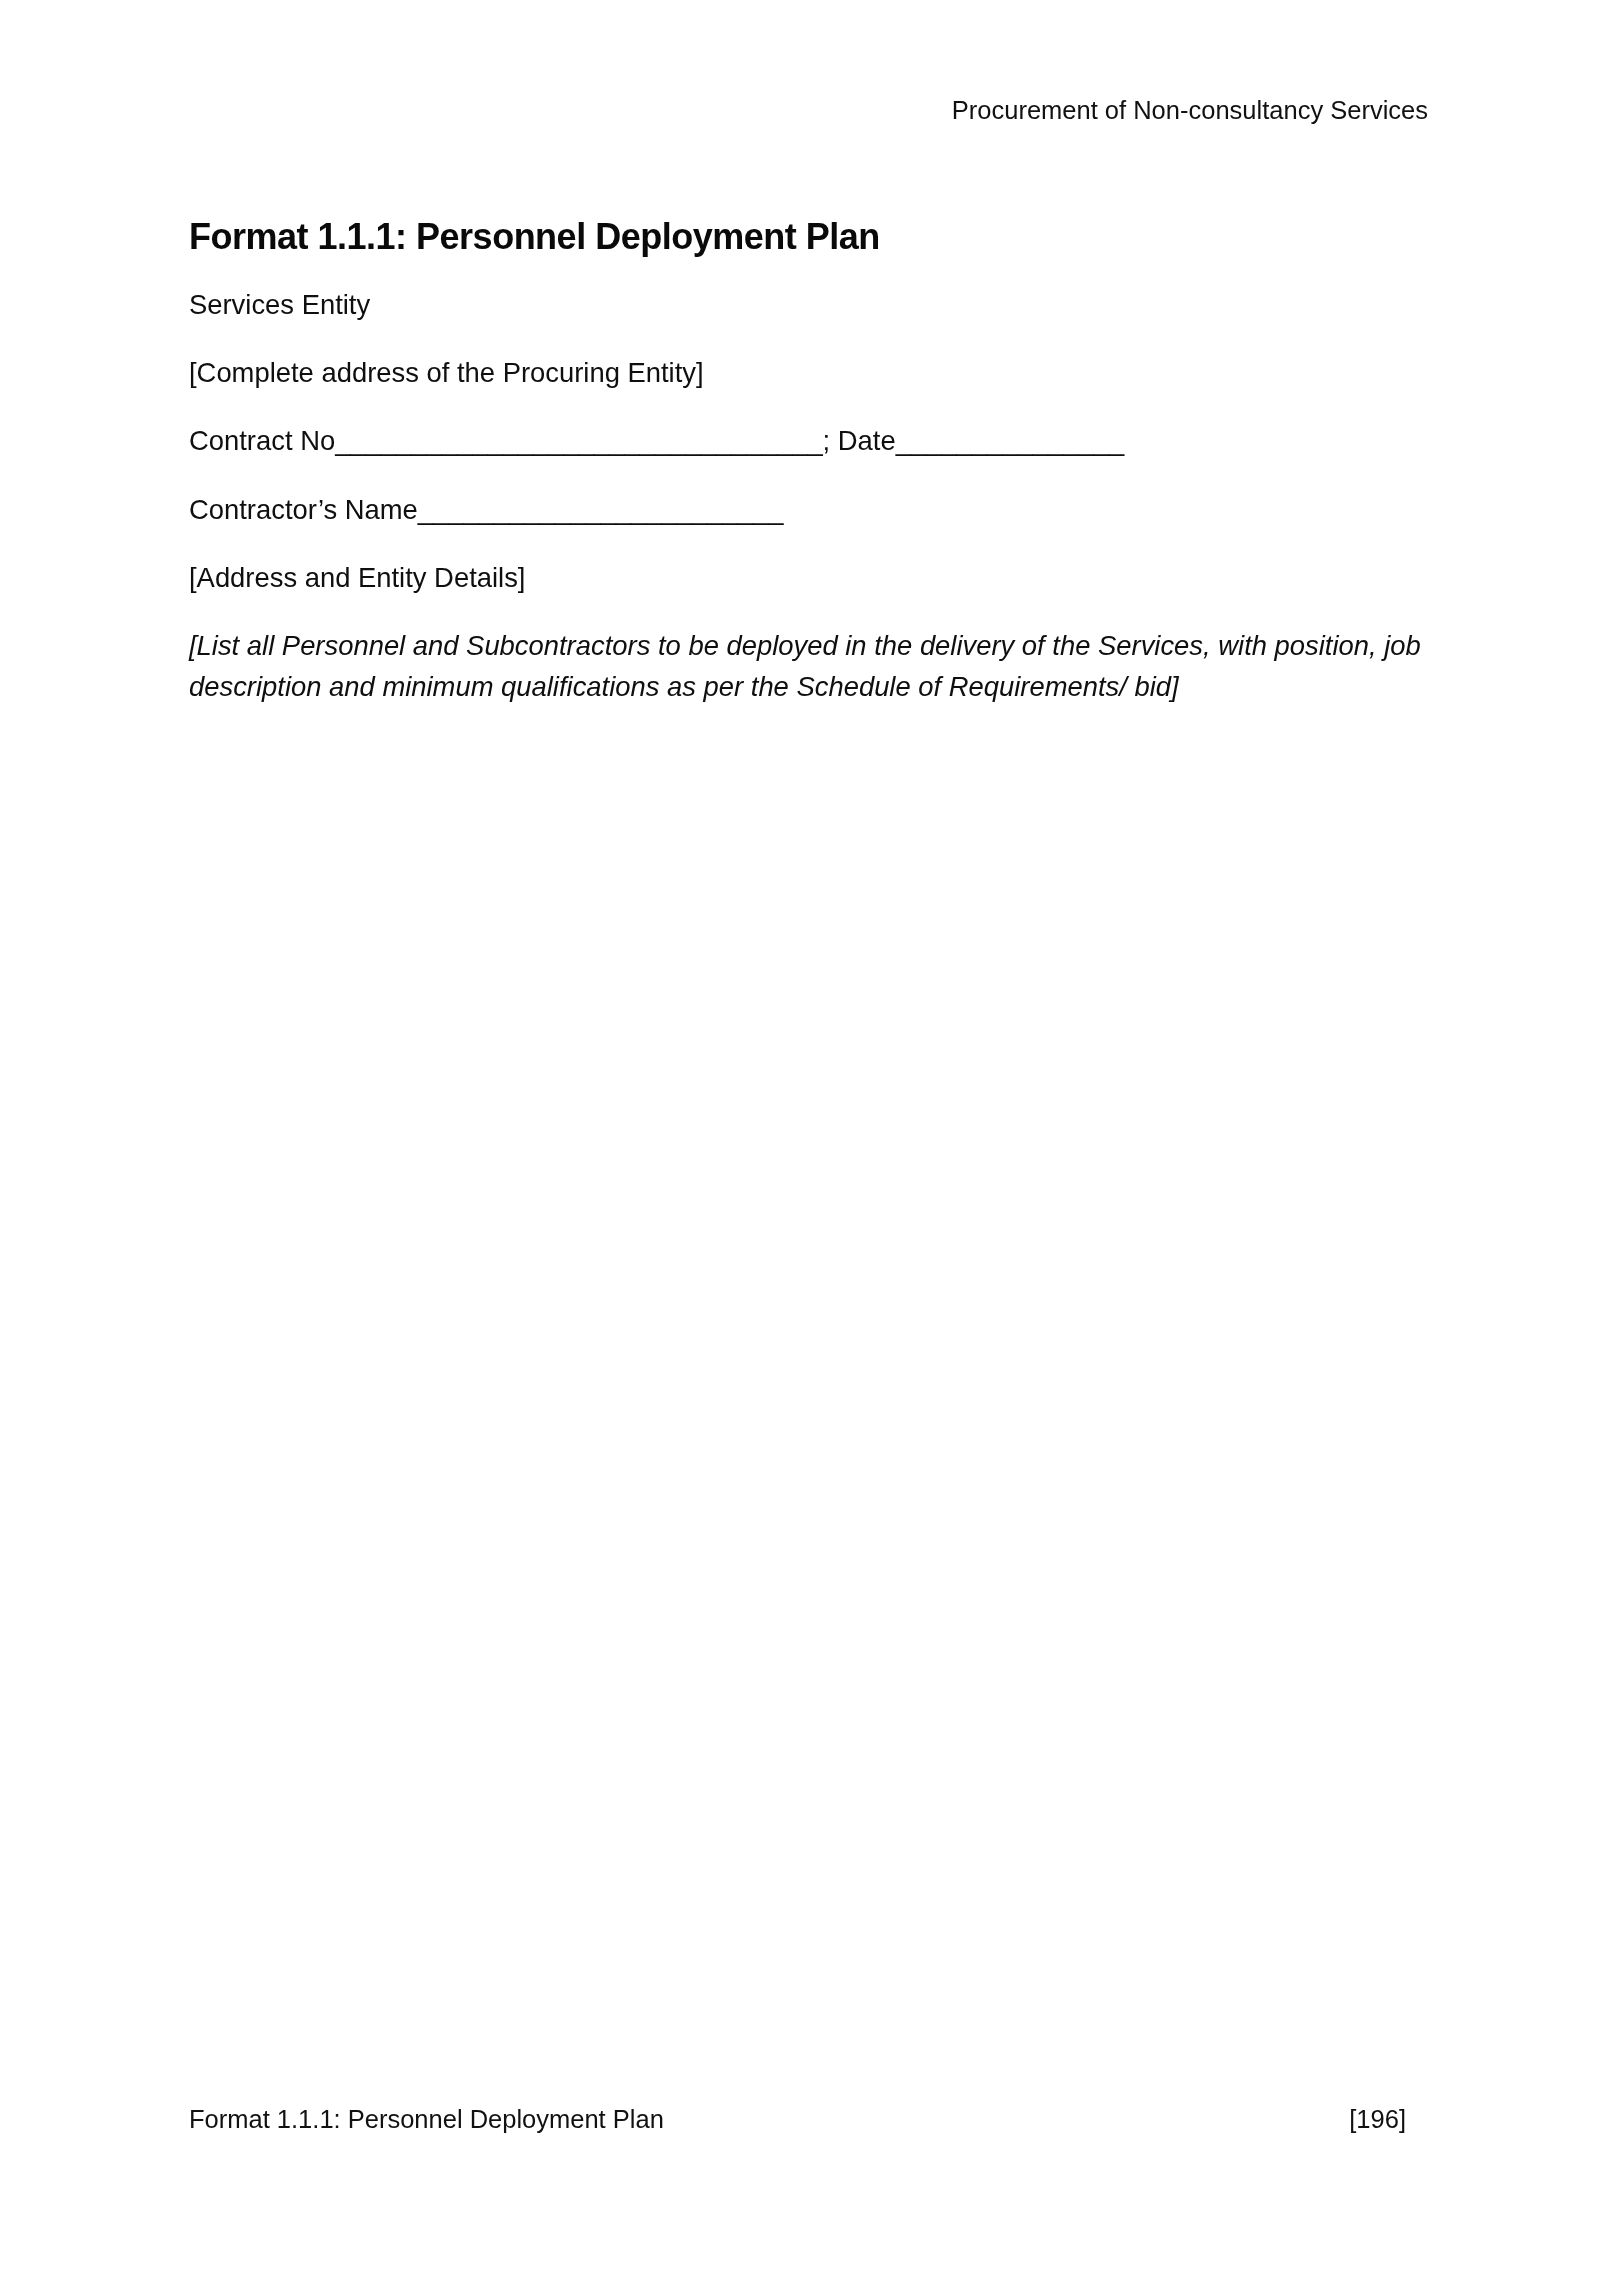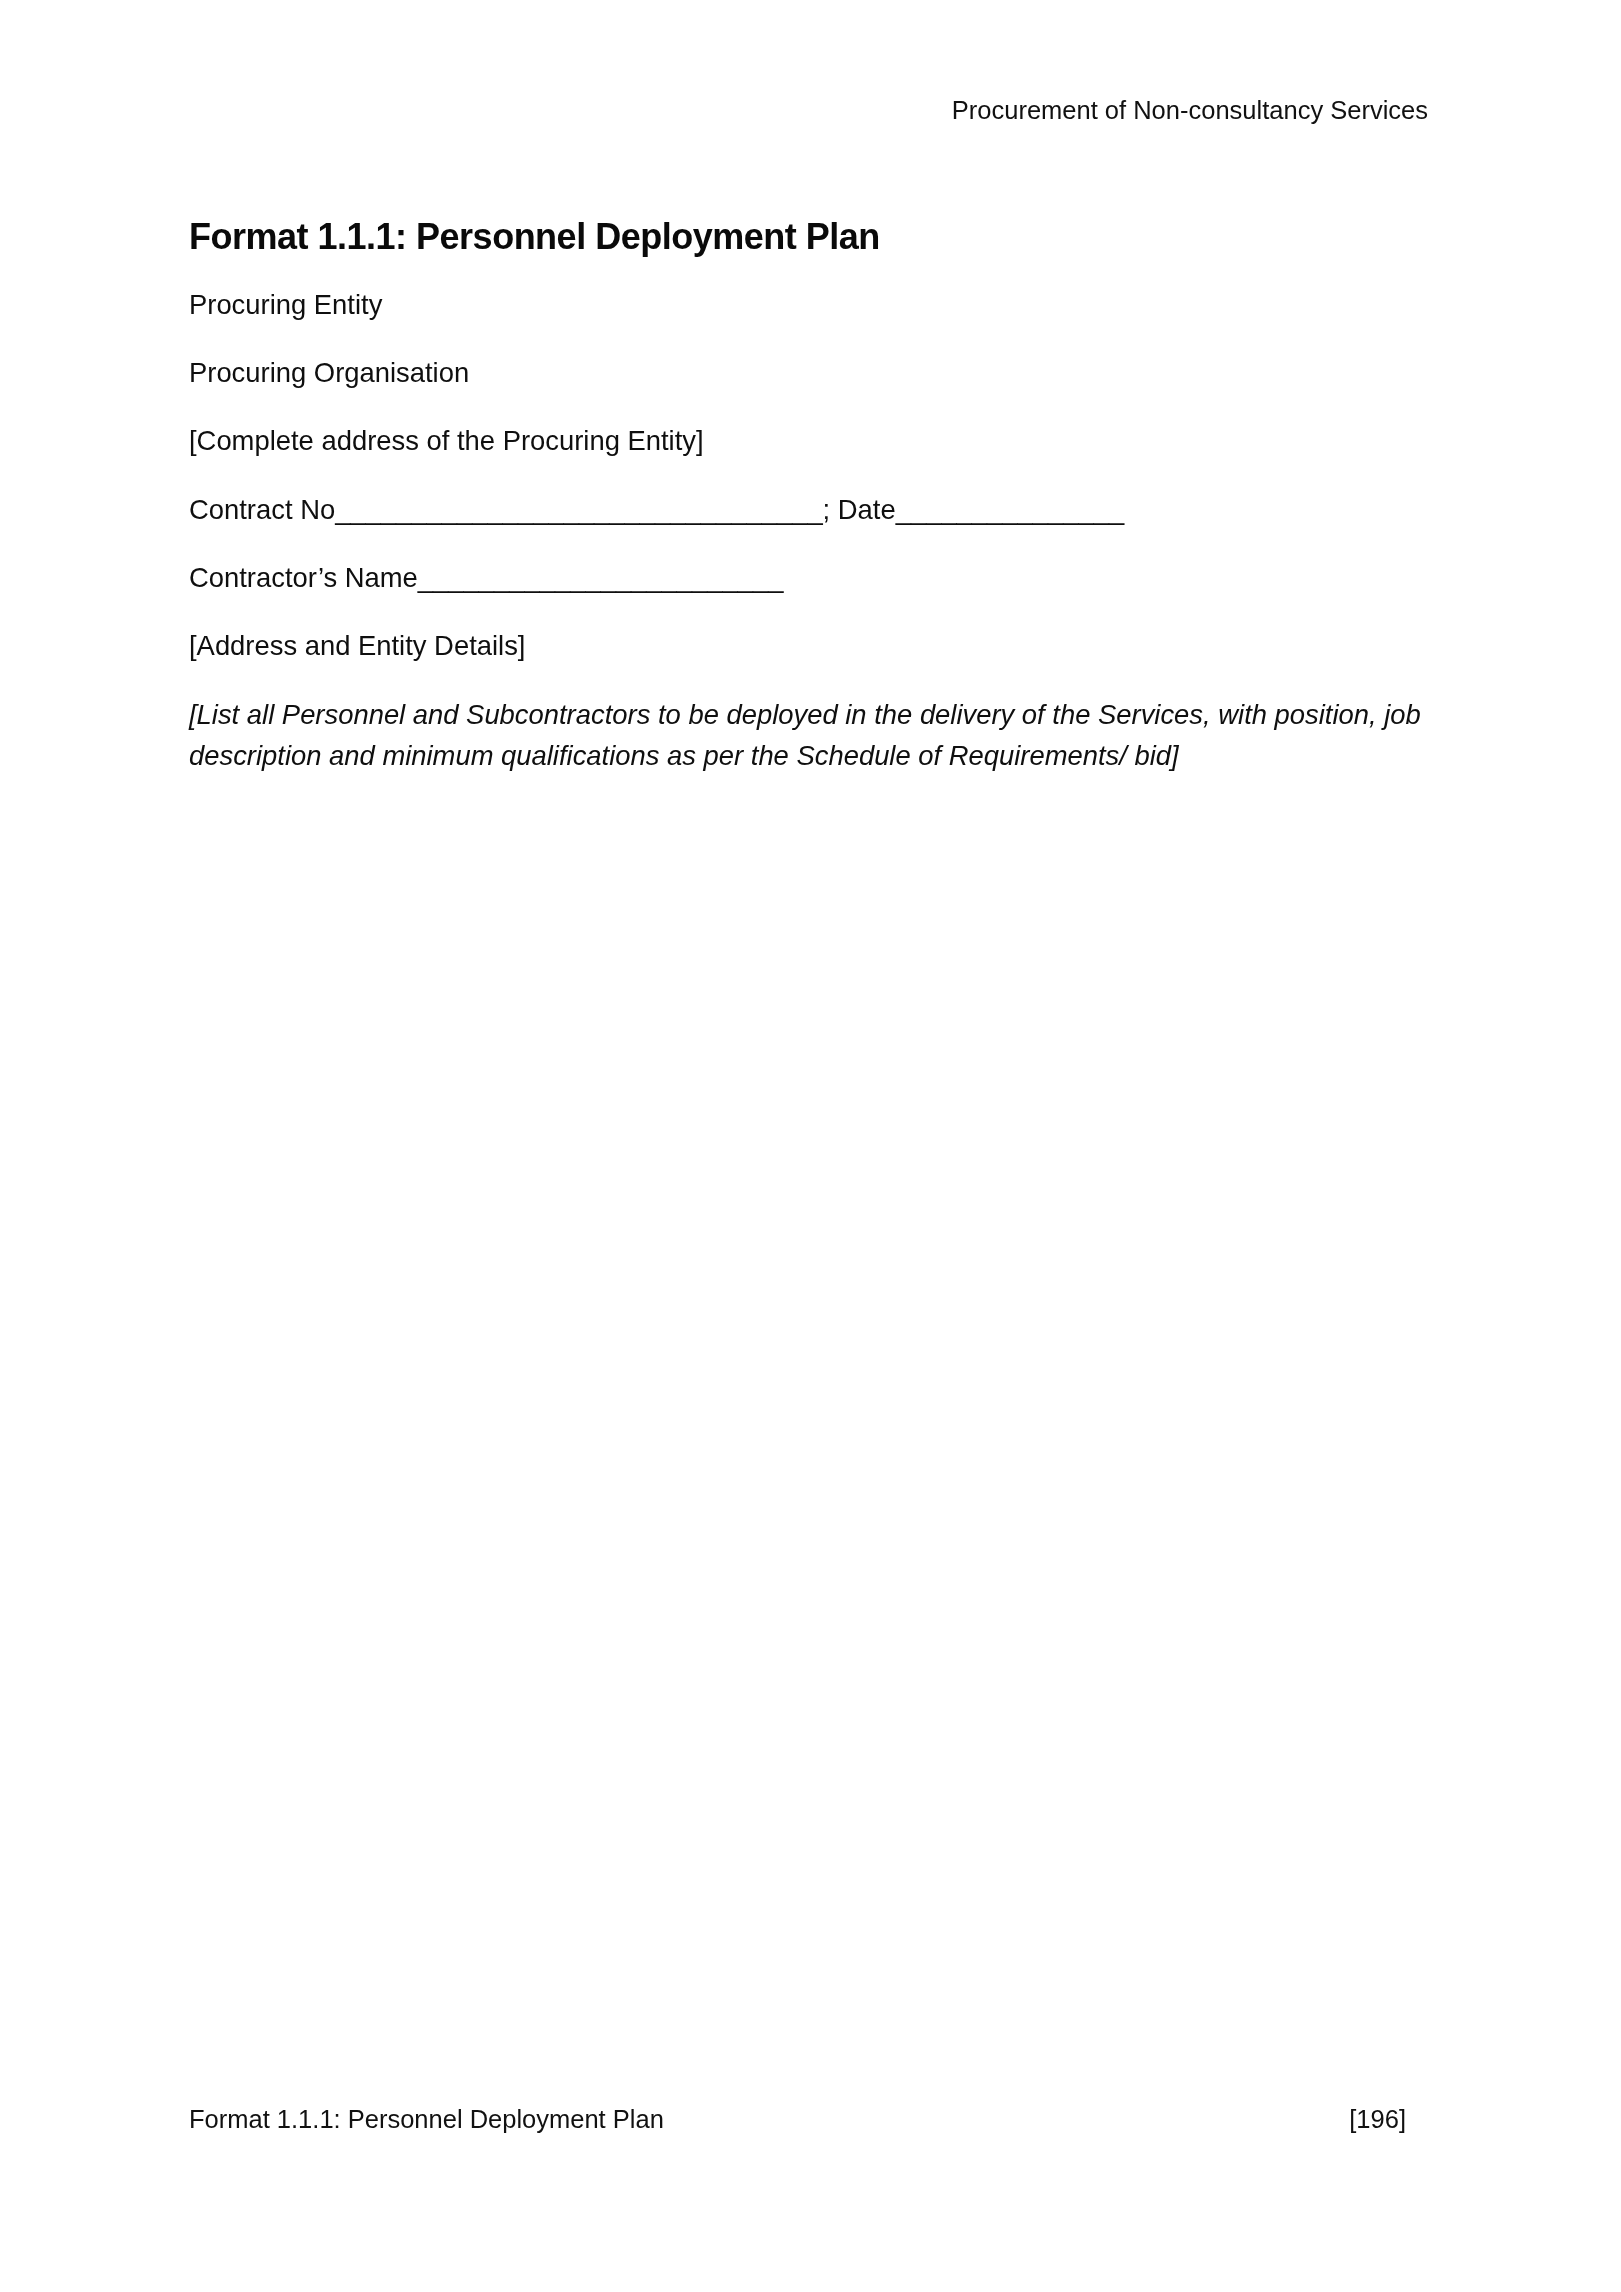--- a/index.html
+++ b/index.html
@@ -62,23 +62,22 @@
 
 <div class="page">
 
   <div class="doc-header">
     <span>Procurement of Non-consultancy Services</span>
   </div>
 
   <h1 class="doc-title">Format 1.1.1: Personnel Deployment Plan</h1>
 
   <div class="body-text">
-    <p>Procuring Entity</p>
+    <p>Services Entity</p>
 
-    <p>Procuring Organisation</p>
 
     <p>[Complete address of the Procuring Entity]</p>
 
 
     <p>Contract No________________________________; Date_______________</p>
 
     <p>Contractor’s Name________________________</p>
 
     <p>[Address and Entity Details]</p>
 

